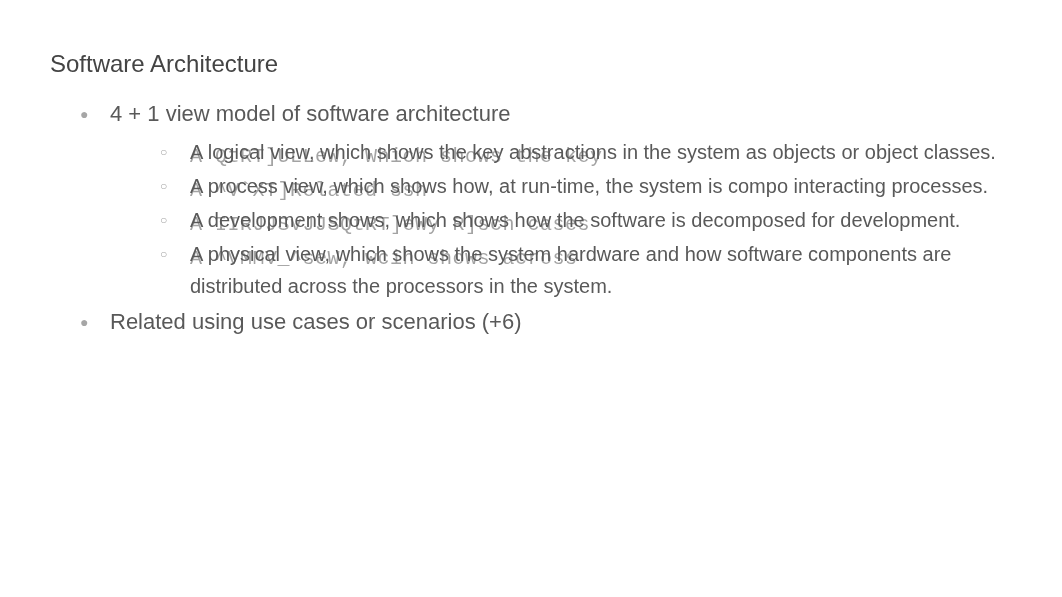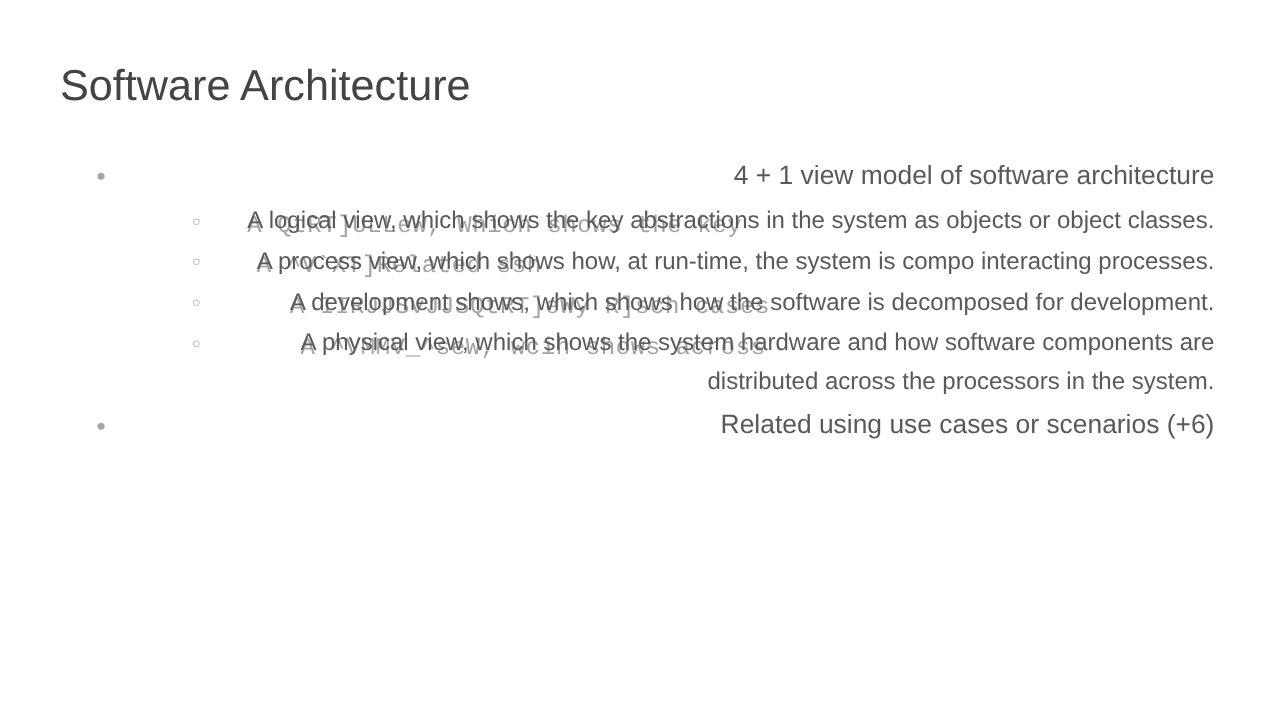--- a/index.html
+++ b/index.html
@@ -10,31 +10,30 @@
     body {
       width: 1062px;
       height: 597px;
       background: #ffffff;
       font-family: Arial, Helvetica, sans-serif;
       color: #595959;
       padding: 50px 50px 0 50px;
       overflow: hidden;
     }
     .title {
-      font-size: 36px;
+      font-size: 24px;
       font-weight: 400;
       color: #444444;
-      margin-bottom: 38px;
+      margin-bottom: 20px;
     }
     .content {
       padding-left: 30px;
     }
     ul.level1 {
       list-style: none;
-      text-align: right;
     }
     ul.level1 > li {
       position: relative;
       padding-left: 30px;
       font-size: 22px;
       line-height: 1.45;
       color: #595959;
       margin-bottom: 4px;
     }
     ul.level1 > li::before {

